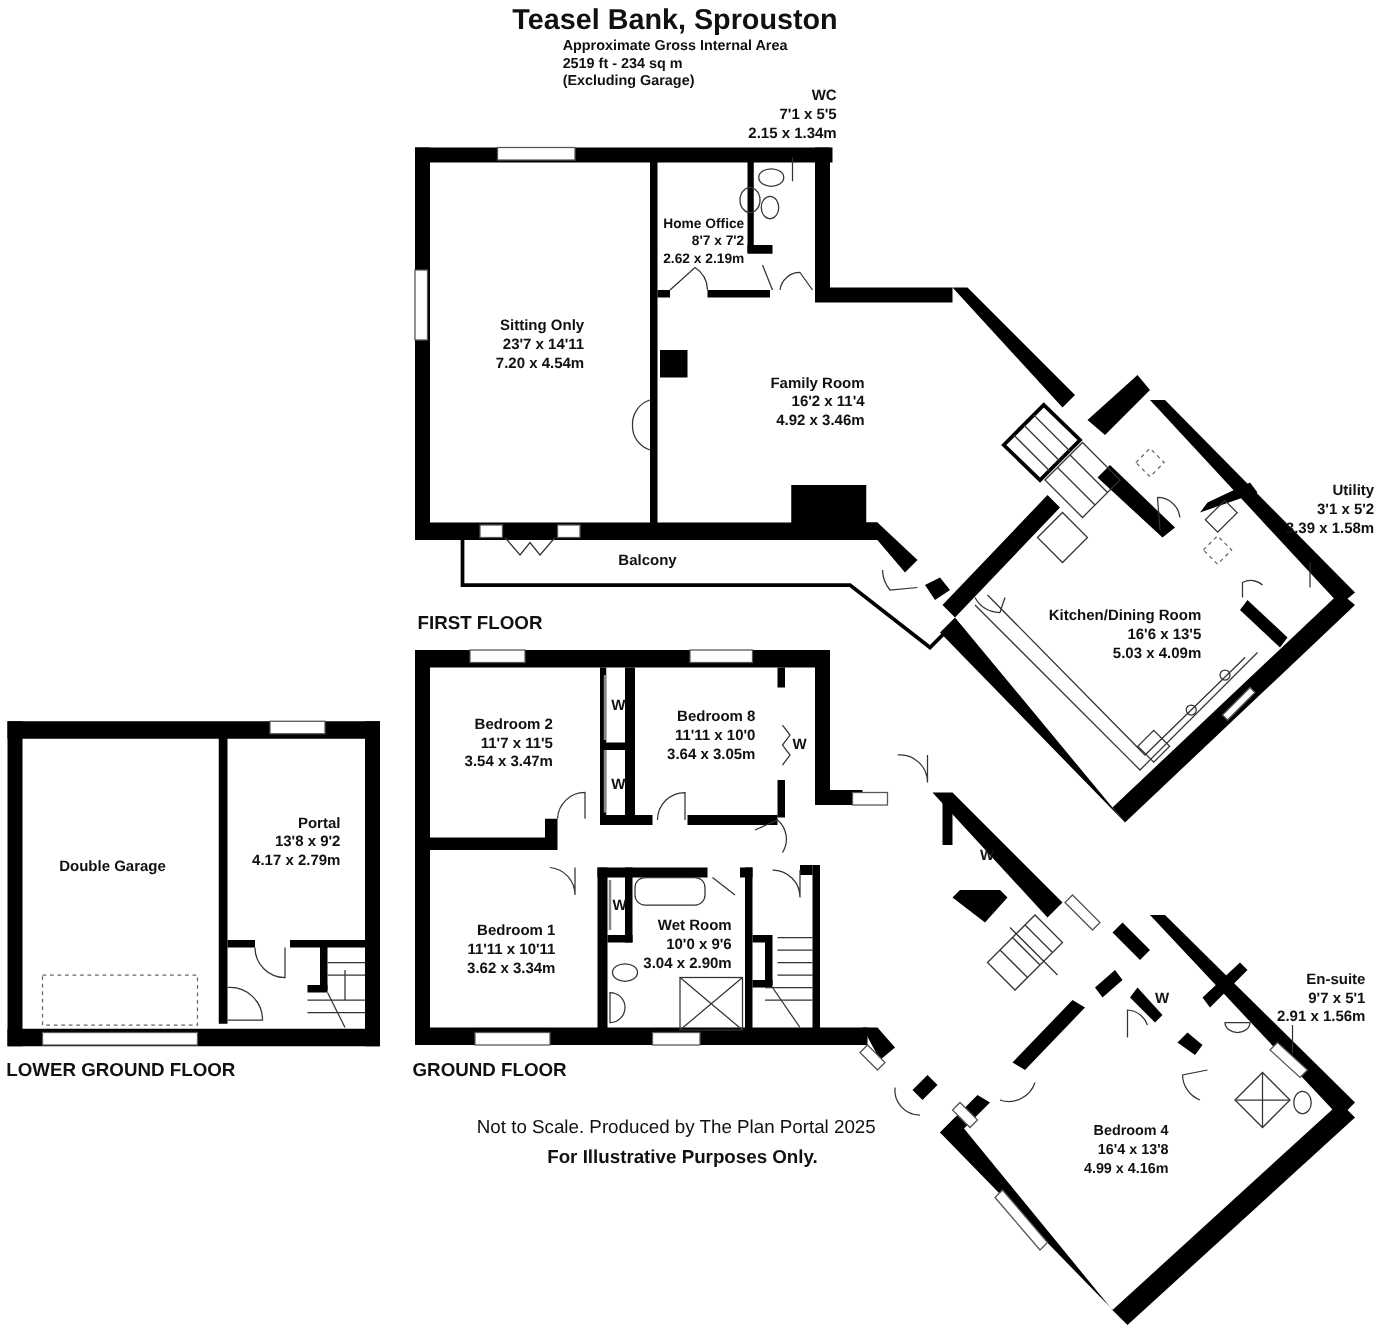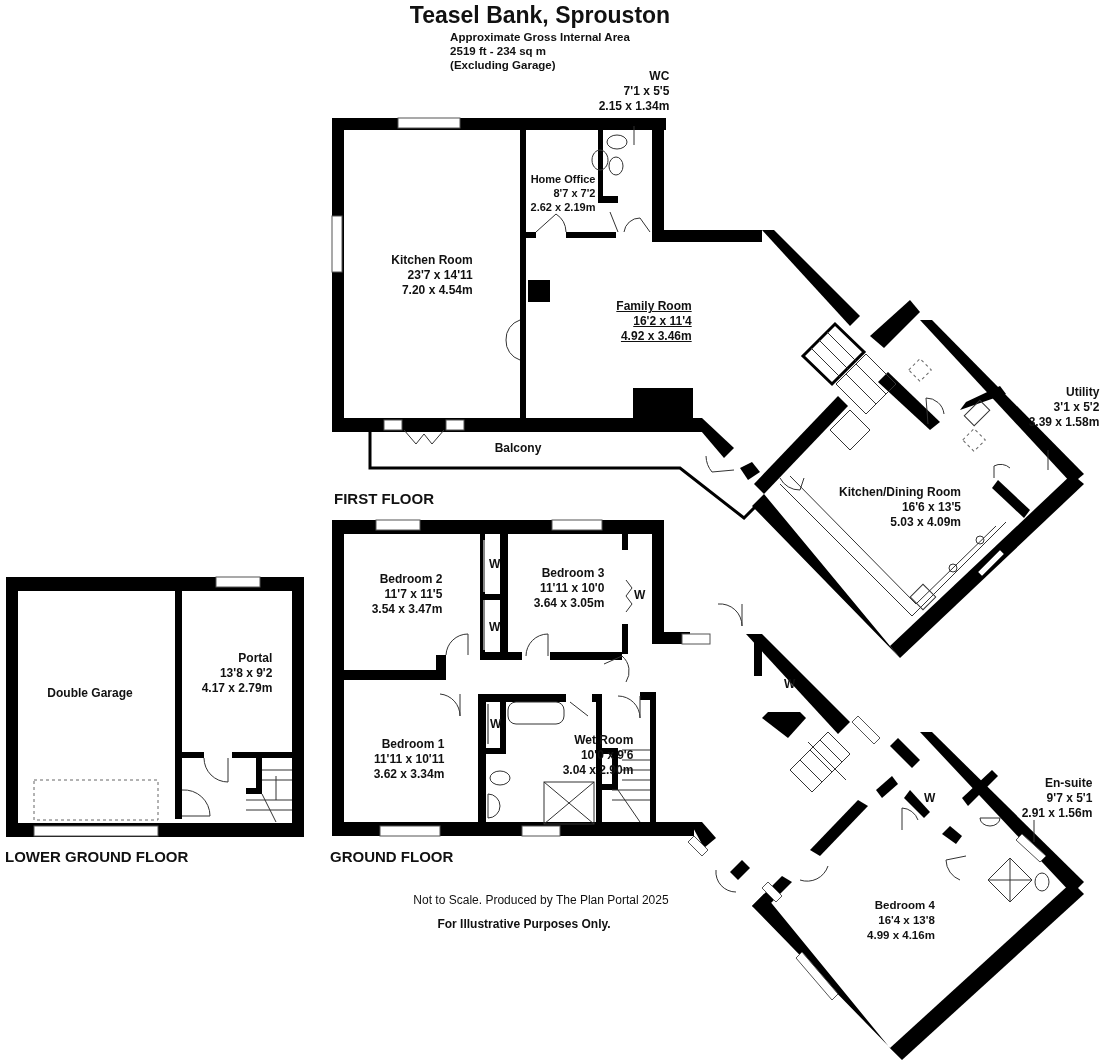--- a/index.html
+++ b/index.html
@@ -8,21 +8,21 @@
   .wall { fill:#000; }
   .wl { stroke:#000; fill:none; }
   .thin { stroke:#333; stroke-width:1; fill:none; }
   .win { fill:#fff; stroke:#555; stroke-width:1; }
   .dash { stroke:#666; stroke-width:1; stroke-dasharray:3 3; fill:none; }
   .lbl { position:absolute; text-align:right; font-weight:bold; font-size:12px; line-height:15px; white-space:nowrap; transform:translateX(-50%); }
   .lbl div { margin:0; }
   .title { position:absolute; left:540px; top:2px; transform:translateX(-50%); font-weight:bold; font-size:23px; white-space:nowrap; }
   .sub { position:absolute; left:540px; top:30px; transform:translateX(-50%); text-align:left; font-weight:bold; font-size:11.5px; line-height:14px; white-space:nowrap; }
   .floor { position:absolute; font-weight:bold; font-size:15px; white-space:nowrap; }
-  .note { position:absolute; font-size:12px; white-space:nowrap; transform:translateX(-50%); }
+  .note { position:absolute; font-size:15px; white-space:nowrap; transform:translateX(-50%); }
   .note.b { font-weight:bold; }
   .w { position:absolute; font-weight:bold; font-size:12px; }
 </style>
 </head>
 <body>
 
 <svg id="plan" width="1104" height="1064" viewBox="0 0 1104 1064">
 
   <g>
 
@@ -245,25 +245,25 @@
   <div>WC</div>
   <div>7'1 x 5'5</div>
   <div>2.15 x 1.34m</div>
 </div>
 <div class="lbl" style="left:563px;top:172px;font-size:11px;line-height:14px;">
   <div>Home Office</div>
   <div>8'7 x 7'2</div>
   <div>2.62 x 2.19m</div>
 </div>
 <div class="lbl" style="left:432px;top:253px;">
-  <div>Kitchen Room</div>
+  <div>Sitting Only</div>
   <div>23'7 x 14'11</div>
   <div>7.20 x 4.54m</div>
 </div>
-<div class="lbl" style="left:654px;top:299px;text-decoration:underline;">
+<div class="lbl" style="left:654px;top:299px;">
   <div>Family Room</div>
   <div>16'2 x 11'4</div>
   <div>4.92 x 3.46m</div>
 </div>
 <div class="lbl" style="left:1064px;top:385px;">
   <div>Utility</div>
   <div>3'1 x 5'2</div>
   <div>3.39 x 1.58m</div>
 </div>
 <div class="lbl" style="left:900px;top:485px;">
@@ -275,30 +275,30 @@
   <div>Balcony</div>
 </div>
 <div class="floor" style="left:334px;top:490px;">FIRST FLOOR</div>
 
 <div class="lbl" style="left:407px;top:572px;">
   <div>Bedroom 2</div>
   <div>11'7 x 11'5</div>
   <div>3.54 x 3.47m</div>
 </div>
 <div class="lbl" style="left:569px;top:566px;">
-  <div>Bedroom 3</div>
+  <div>Bedroom 8</div>
   <div>11'11 x 10'0</div>
   <div>3.64 x 3.05m</div>
 </div>
 <div class="lbl" style="left:409px;top:737px;">
   <div>Bedroom 1</div>
   <div>11'11 x 10'11</div>
   <div>3.62 x 3.34m</div>
 </div>
-<div class="lbl" style="left:550px;top:733px;margin-left:48px;">
+<div class="lbl" style="left:550px;top:733px;">
   <div>Wet Room</div>
   <div>10'0 x 9'6</div>
   <div>3.04 x 2.90m</div>
 </div>
 <div class="lbl" style="left:1057px;top:776px;">
   <div>En-suite</div>
   <div>9'7 x 5'1</div>
   <div>2.91 x 1.56m</div>
 </div>
 <div class="lbl" style="left:901px;top:898px;font-size:11.5px;line-height:15px;">
@@ -318,13 +318,13 @@
   <div>Double Garage</div>
 </div>
 <div class="lbl" style="left:237px;top:651px;">
   <div>Portal</div>
   <div>13'8 x 9'2</div>
   <div>4.17 x 2.79m</div>
 </div>
 <div class="floor" style="left:5px;top:848px;">LOWER GROUND FLOOR</div>
 
 <div class="note" style="left:541px;top:893px;">Not to Scale. Produced by The Plan Portal 2025</div>
-<div class="note b" style="left:524px;top:917px;">For Illustrative Purposes Only.</div>
+<div class="note b" style="left:546px;top:917px;">For Illustrative Purposes Only.</div>
 
 </body></html>

